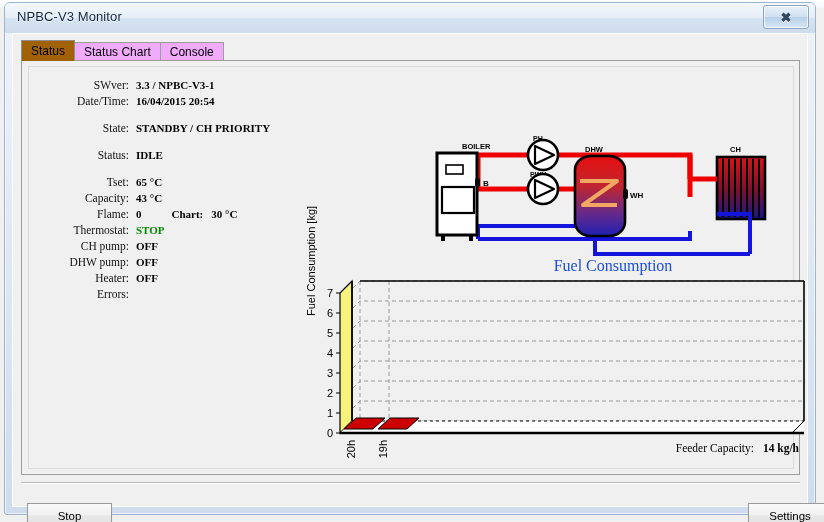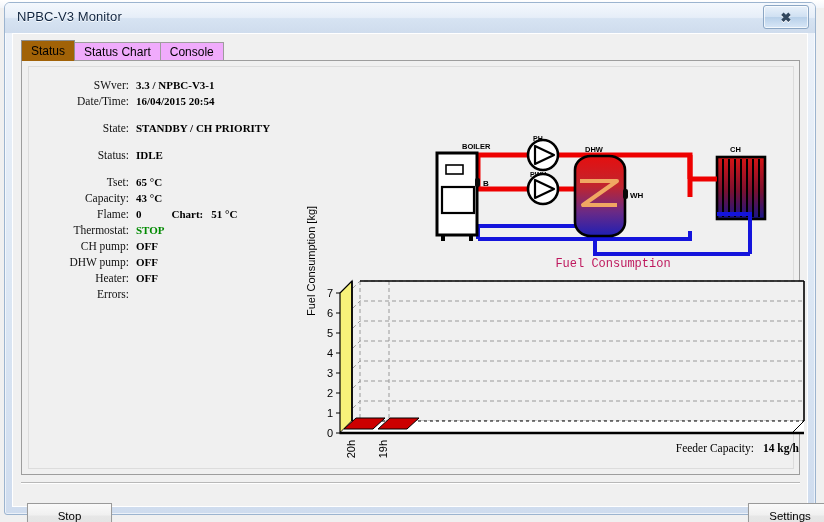--- a/index.html
+++ b/index.html
@@ -161,23 +161,23 @@
     left: 398px; top: 58px;
     width: 372px; height: 140px;
   }
 
   
   .chart-title {
     position: absolute;
     left: 398px; top: 196px;
     width: 386px;
     text-align: center;
-    color: #be185d;
-    font-size: 12px;
-    font-family: Liberation Mono, monospace;
+    color: #1d4ed8;
+    font-size: 16px;
+    font-family: Liberation Serif, serif;
   }
   .chart-area {
     position: absolute;
     left: 285px; top: 205px;
     width: 505px; height: 200px;
   }
   .ylabel {
     position: absolute;
     left: -2px; top: 50px;
     transform: rotate(-90deg);
@@ -287,21 +287,21 @@
           <div class="row">
             <span class="lbl">Capacity:</span>
             <span class="val">43 °C</span>
           </div>
 
 
           <div class="row">
             <span class="lbl">Flame:</span>
             <span class="val">0</span>
             <span class="val sub-lbl">Chart:</span>
-            <span class="val sub-val">51 °C</span>
+            <span class="val sub-val">30 °C</span>
           </div>
 
           <div class="row">
             <span class="lbl">Thermostat:</span>
             <span class="val green">STOP</span>
           </div>
 
           <div class="row">
             <span class="lbl">CH pump:</span>
             <span class="val">OFF</span>

